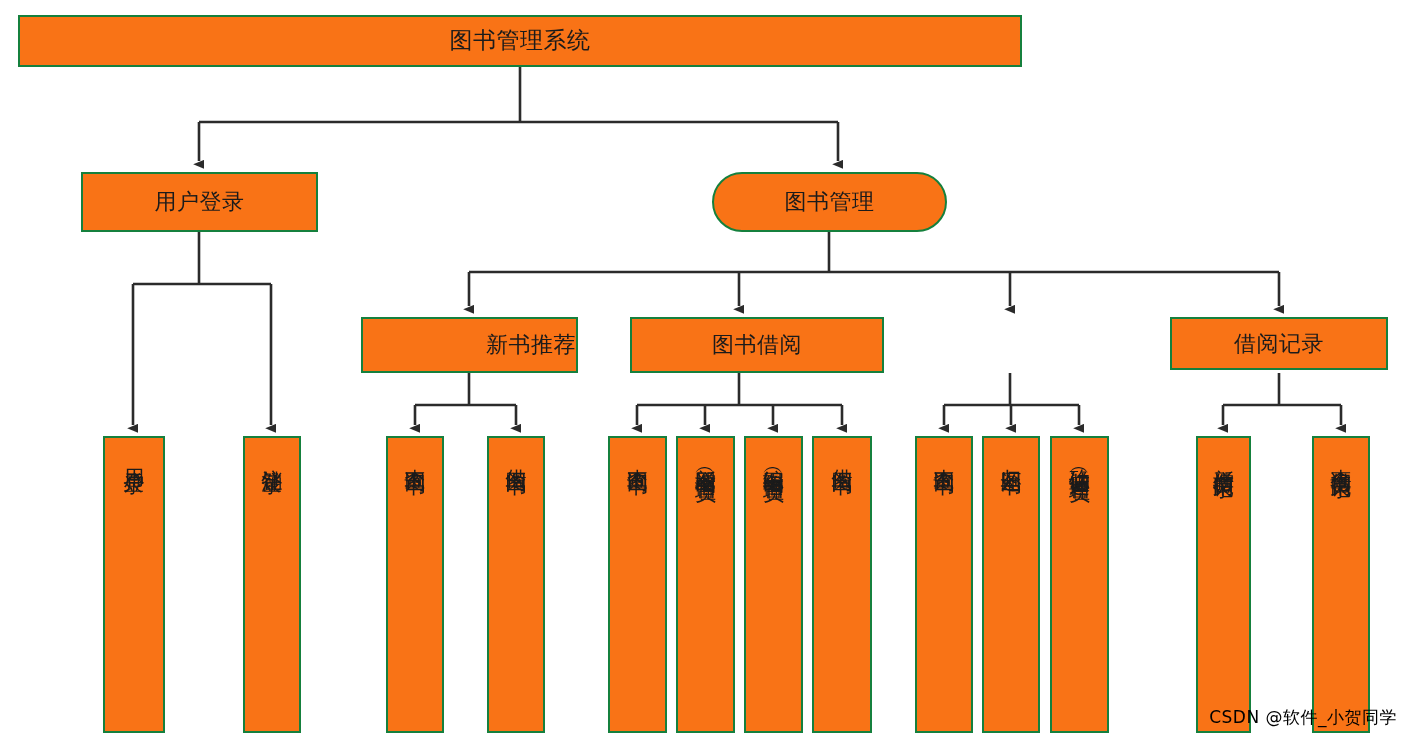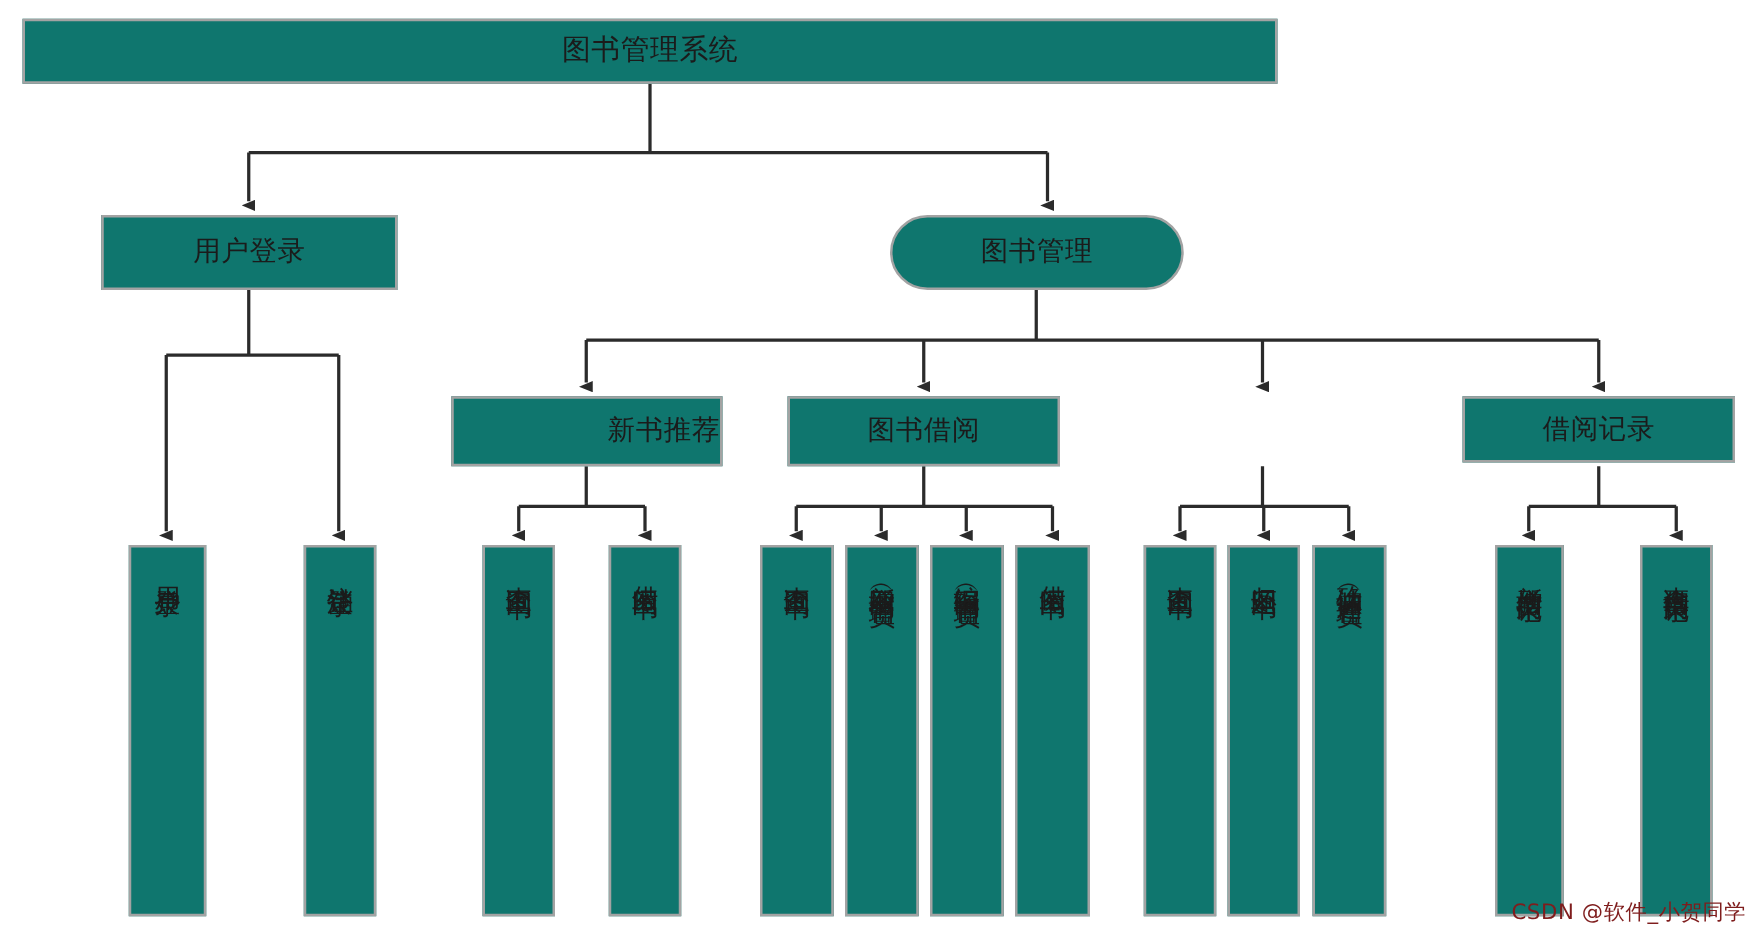--- a/index.html
+++ b/index.html
@@ -23,22 +23,22 @@
     position: absolute;
     left: 0;
     top: 0;
     width: 1405px;
     height: 747px;
     pointer-events: none;
   }
   .node {
     position: absolute;
     box-sizing: border-box;
-    background: #0f766e;
-    border: 2px solid #a3a3a3;
+    background: #f97316;
+    border: 2px solid #15803d;
     display: flex;
     align-items: center;
     justify-content: center;
     z-index: 2;
   }
   .node-label {
     font-size: 22px;
     line-height: 1.18;
     letter-spacing: 0.5px;
     color: #1b1b1b;
@@ -57,23 +57,23 @@
     line-height: 1.05;
     letter-spacing: 2px;
     white-space: nowrap;
   }
   .node.root .node-label {
     font-size: 23px;
   }
   #watermark {
     position: absolute;
     right: 8px;
-    bottom: 6px;
+    bottom: 18px;
     font-size: 17px;
-    color: #7f1d1d;
+    color: #000000;
     letter-spacing: 0.5px;
     z-index: 3;
     user-select: none;
     white-space: nowrap;
   }
 </style>
 </head>
 <body>
 
 <div id="canvas">
@@ -136,21 +136,21 @@
   <div class="node" style="left:81px; top:172px; width:237px; height:60px;">
     <span class="node-label">用户登录</span>
   </div>
   <div class="node" style="left:712px; top:172px; width:235px; height:60px;border-radius:30px;">
     <span class="node-label">图书管理</span>
   </div>
 
   <div class="node" style="left:361px; top:317px; width:217px; height:56px;justify-content:flex-end;">
     <span class="node-label">新书推荐</span>
   </div>
-  <div class="node" style="left:630px; top:317px; width:218px; height:56px;">
+  <div class="node" style="left:630px; top:317px; width:254px; height:56px;">
     <span class="node-label">图书借阅</span>
   </div>
   <div class="node" style="left:1170px; top:317px; width:218px; height:53px;">
     <span class="node-label">借阅记录</span>
   </div>
 
   <div class="node vertical" style="left:103px; top:436px; width:62px; height:297px;">
     <span class="node-label">用户登录</span>
   </div>
   <div class="node vertical" style="left:243px; top:436px; width:58px; height:297px;">

